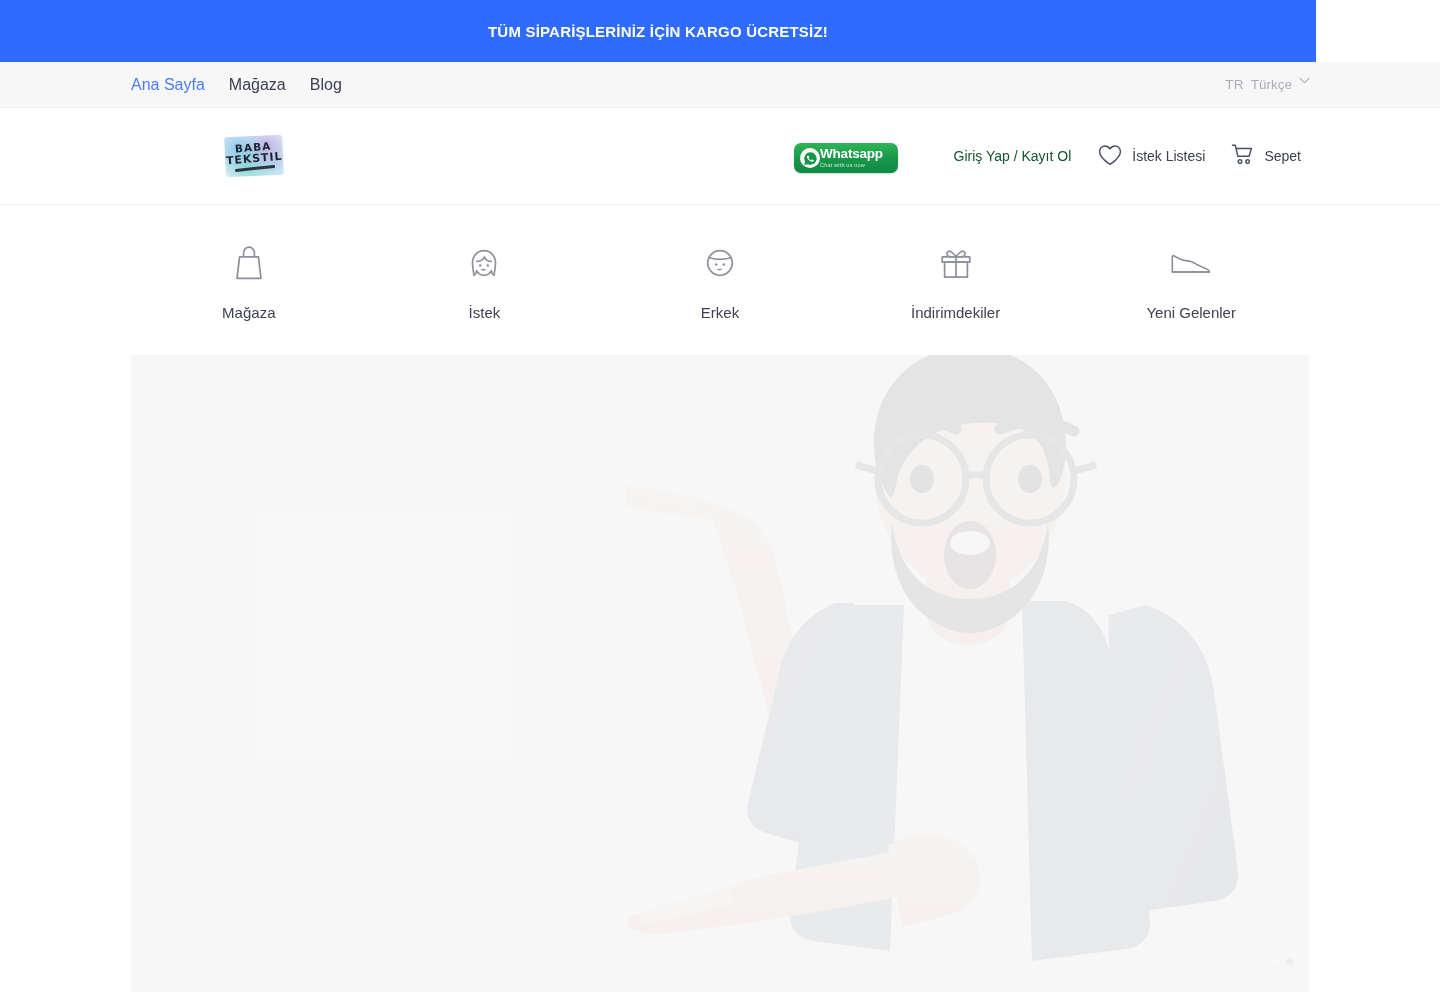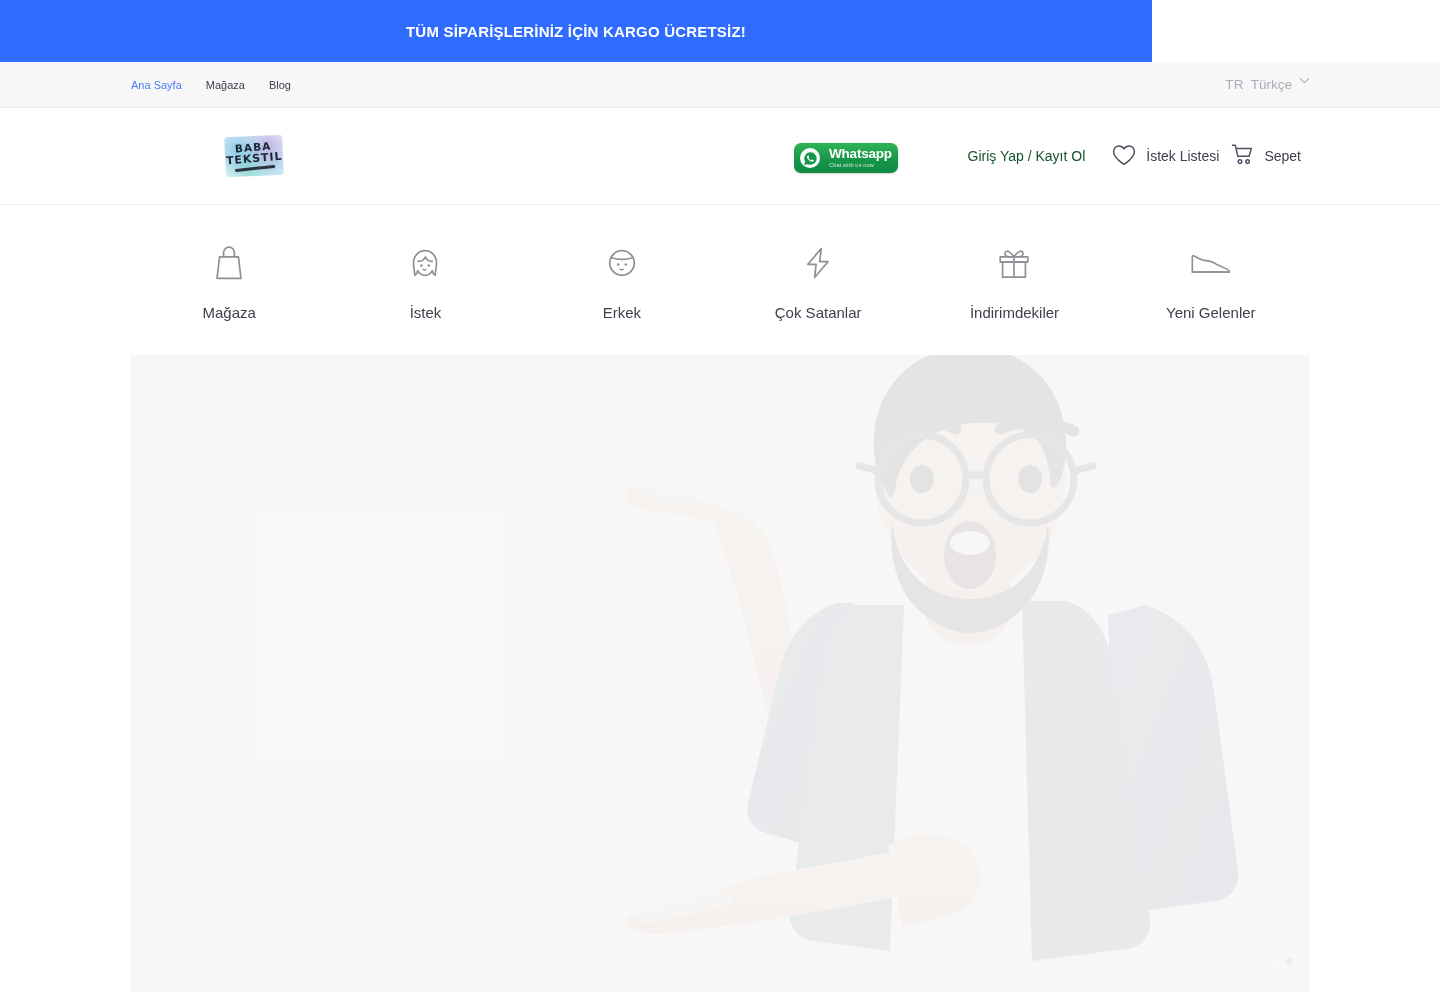--- a/index.html
+++ b/index.html
@@ -8,21 +8,21 @@
     width: 1440px;
     height: 1000px;
     overflow: hidden;
     background: #ffffff;
     font-family: "Liberation Sans", "DejaVu Sans", sans-serif;
     -webkit-font-smoothing: antialiased;
   }
 
   
   .promo-banner {
-    width: 1152px;
+    width: 1316px;
     height: 62px;
     background: #2f6bff;
     display: flex;
     align-items: center;
     justify-content: center;
   }
   .promo-banner-text {
     color: #ffffff;
     font-size: 15px;
     font-weight: bold;
@@ -35,21 +35,21 @@
     height: 46px;
     background: #f7f7f8;
     border-bottom: 1px solid #ededef;
     display: flex;
     align-items: center;
     justify-content: space-between;
     padding: 0 130px 0 131px;
   }
   .subnav-links { display: flex; align-items: center; gap: 24px; }
   .subnav-link {
-    font-size: 11px;
+    font-size: 16px;
     color: #3d4150;
     text-decoration: none;
     cursor: pointer;
     white-space: nowrap;
   }
   .subnav-link.active { color: #4a7df5; }
   .lang-select {
     display: flex;
     align-items: flex-start;
     gap: 7px;
@@ -139,21 +139,21 @@
   .whatsapp-badge {
     margin-top: 4px;
     margin-left: 104px;
     width: 104px;
     height: 30px;
     border-radius: 7px;
     background: linear-gradient(180deg, #2fb457 0%, #179649 55%, #0f8a43 100%);
     display: flex;
     align-items: center;
     padding: 0 6px;
-    gap: 9px;
+    gap: 0;
     cursor: pointer;
     box-shadow: 0 1px 2px rgba(0,0,0,0.18);
   }
   .wa-circle {
     width: 20px; height: 20px;
     border-radius: 50%;
     background: #ffffff;
     display: flex; align-items: center; justify-content: center;
     flex: 0 0 auto;
   }
@@ -187,21 +187,21 @@
   }
   .icon-link {
     display: flex;
     align-items: center;
     gap: 9px;
     color: #3d4150;
     font-size: 14px;
     text-decoration: none;
     cursor: pointer;
     white-space: nowrap;
-    margin-right: 12px;
+    margin-right: 26px;
   }
   .icon-link:last-child { margin-right: 8px; }
 
   
   .cat-nav {
     width: 1440px;
     height: 150px;
     background: #ffffff;
     display: flex;
     align-items: center;
@@ -373,28 +373,20 @@
         <circle cx="20" cy="20" r="12.3" stroke="#8d9097" stroke-width="1.7"></circle>
         <path d="M9.6 14.8c3.4 1.1 7 1.6 10.4 1.6 3.4 0 7-.5 10.4-1.6" stroke="#8d9097" stroke-width="1.7" stroke-linecap="round"></path>
         <circle cx="16.2" cy="21.5" r="1.25" fill="#8d9097"></circle>
         <circle cx="23.8" cy="21.5" r="1.25" fill="#8d9097"></circle>
         <path d="M17.9 26.2c.8.6 2.4.6 3.2 0" stroke="#8d9097" stroke-width="1.4" stroke-linecap="round"></path>
       </svg>
     </span>
     <span class="cat-label">Erkek</span>
   </a>
 
-  <a class="cat-item">
-    <span class="cat-icon">
-      <svg width="34" height="40" viewBox="0 0 34 40" fill="none">
-        <path d="M20.2 5.5 6.9 21.3h8.2L13.6 34.5 27 18.7h-8.3z" stroke="#8d9097" stroke-width="1.7" stroke-linejoin="round"></path>
-      </svg>
-    </span>
-    <span class="cat-label">Çok Satanlar</span>
-  </a>
 
   <a class="cat-item">
     <span class="cat-icon">
       <svg width="40" height="40" viewBox="0 0 40 40" fill="none">
         <path d="M6.2 13.8h27.6v5.3H6.2z" stroke="#8d9097" stroke-width="1.7" stroke-linejoin="round"></path>
         <path d="M8.6 19.1h22.8v15.1H8.6z" stroke="#8d9097" stroke-width="1.7" stroke-linejoin="round"></path>
         <path d="M20 13.8v20.4" stroke="#8d9097" stroke-width="1.7"></path>
         <path d="M20 13.5c-1.8-1.6-3.2-4.1-5.5-5.1-1.8-.8-3.6.3-3.6 2.1 0 2 2 3.3 4.1 3.3H20zM20 13.5c1.8-1.6 3.2-4.1 5.5-5.1 1.8-.8 3.6.3 3.6 2.1 0 2-2 3.3-4.1 3.3H20z" stroke="#8d9097" stroke-width="1.6" stroke-linejoin="round"></path>
       </svg>
     </span>

